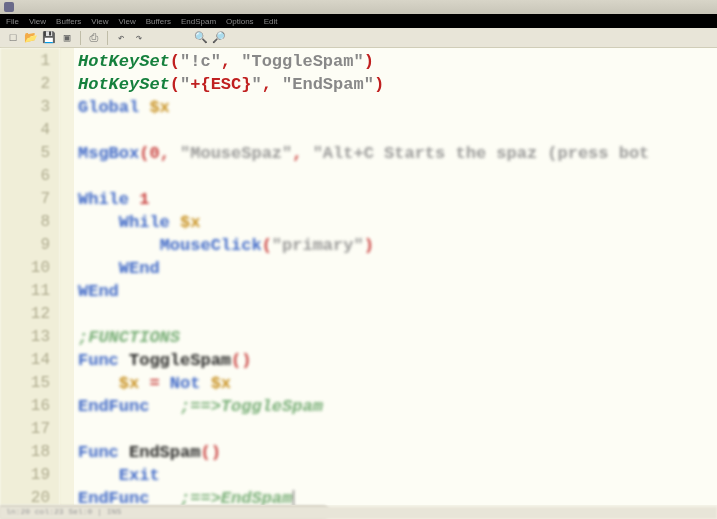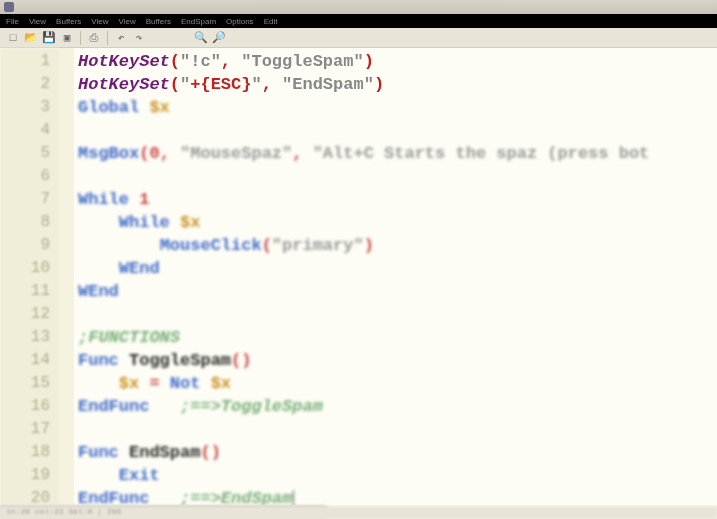--- a/index.html
+++ b/index.html
@@ -75,21 +75,21 @@
     font-size: 17px;
     line-height: 23px;
     font-weight: bold;
     white-space: pre;
     overflow: hidden;
     position: relative;
   }
   .line { height: 23px; }
   .blur { filter: blur(1.5px); opacity: 0.85; }
   .sharp { filter: none; }
-  .kw-func { color: #701a75; font-style: italic; }
+  .kw-func { color: #15803d; font-style: italic; }
   .kw-blue { color: #2050c0; }
   .paren { color: #c02020; }
   .str-gray { color: #888; }
   .str-esc { color: #c02020; }
   .var { color: #c08000; }
   .num { color: #c02020; }
   .op { color: #c02020; }
   .comment { color: #60a060; font-style: italic; }
   .caret {
     display: inline-block;

